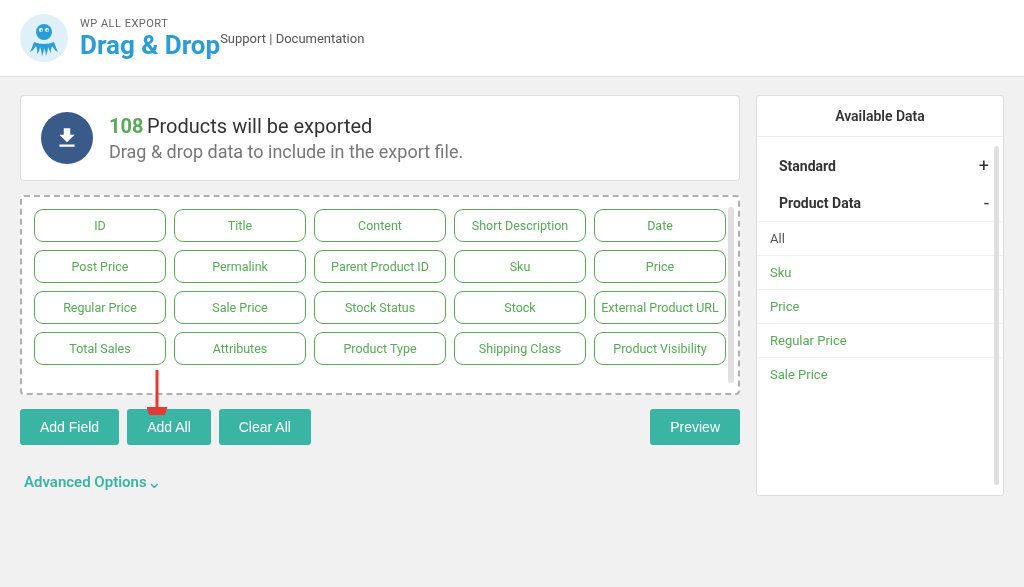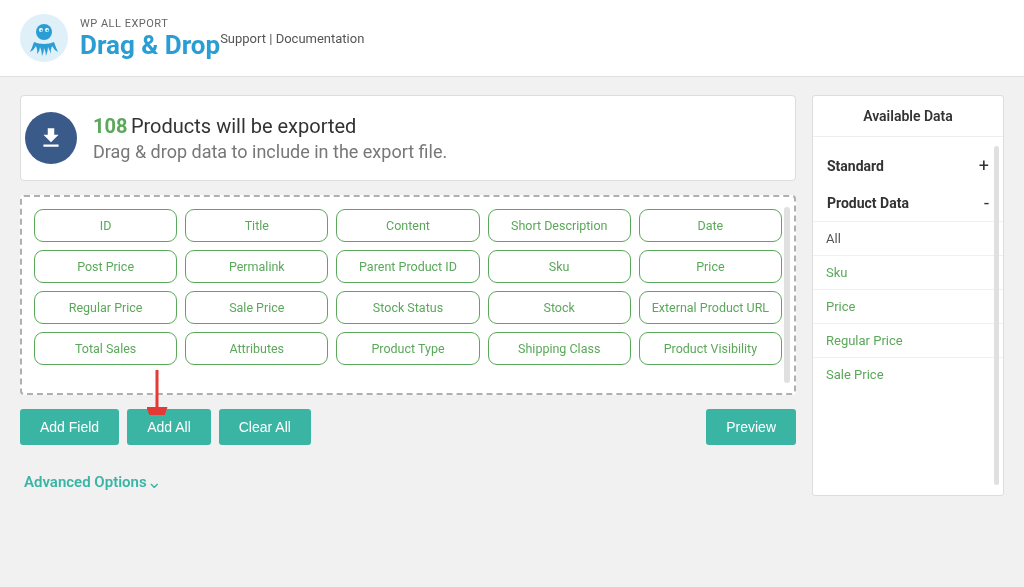--- a/index.html
+++ b/index.html
@@ -61,33 +61,33 @@
       display: flex;
       gap: 16px;
     }
     .left-panel {
       flex: 1;
       display: flex;
       flex-direction: column;
       gap: 14px;
     }
     .right-panel {
-      width: 192px;
+      width: 248px;
       background: #fff;
       border: 1px solid #ddd;
       border-radius: 3px;
       flex-shrink: 0;
     }
 
     
     .info-banner {
       background: #fff;
       border: 1px solid #ddd;
       border-radius: 4px;
-      padding: 16px 4px;
+      padding: 16px 20px;
       display: flex;
       align-items: center;
       gap: 16px;
     }
     .info-icon-circle {
       width: 52px;
       height: 52px;
       background: #3a5a8a;
       border-radius: 50%;
       display: flex;
@@ -215,20 +215,21 @@
     }
     .data-section-header {
       display: flex;
       align-items: center;
       justify-content: space-between;
       padding: 8px 14px;
       font-weight: 700;
       font-size: 14px;
       color: #333;
       cursor: pointer;
+      margin-left: 8px;
     }
     .data-section-toggle {
       font-size: 18px;
       color: #333;
       font-weight: 400;
     }
     .data-item {
       padding: 9px 13px;
       font-size: 13px;
       color: #555;

